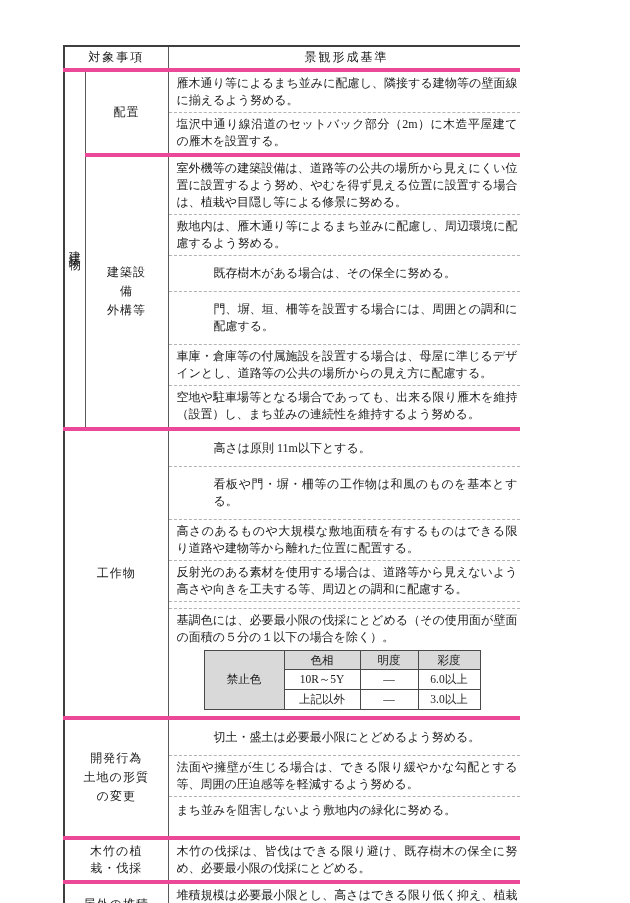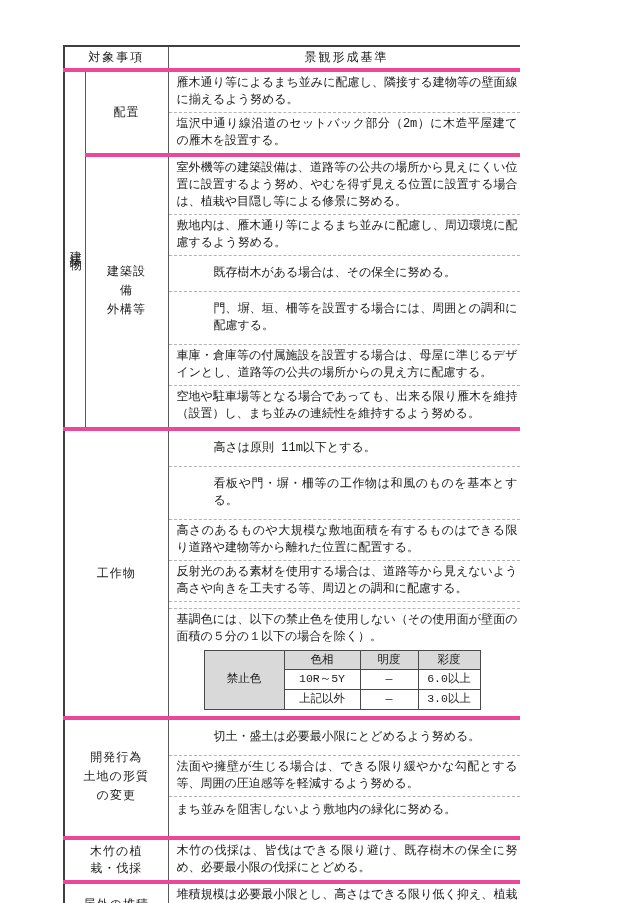--- a/index.html
+++ b/index.html
@@ -5,21 +5,21 @@
   html, body {
     margin: 0;
     padding: 0;
     background: #ffffff;
   }
   .page {
     position: relative;
     width: 520px;
     height: 903px;
     background: #ffffff;
-    font-family: Liberation Mono, monospace;
+    font-family: Liberation Serif, serif;
     color: #1a1a1a;
     overflow: hidden;
   }
   table.main {
     position: absolute;
     left: 63px;
     top: 45px;
     width: 505px;
     border-collapse: collapse;
     table-layout: fixed;
@@ -173,21 +173,21 @@
     </tr>
 
     <tr class="inrow">
       <td class="std">
       </td>
       <td class="judge"></td>
     </tr>
 
     <tr class="inrow">
       <td class="std">
-        <div class="intro">基調色には、以下の禁止色を使用しない（その使用面が壁面の面積の５分の１以下の場合を除く）。</div>
+        <div class="intro">基調色には、必要最小限の伐採にとどめる（その使用面が壁面の面積の５分の１以下の場合を除く）。</div>
         <table class="inner">
           <colgroup>
                 <col class="i1">
                 <col class="i2">
                 <col class="i3">
                 <col class="i4">
               </colgroup>
           <tbody>
                 <tr>
             <td rowspan="3" class="ilabel">禁止色</td>

